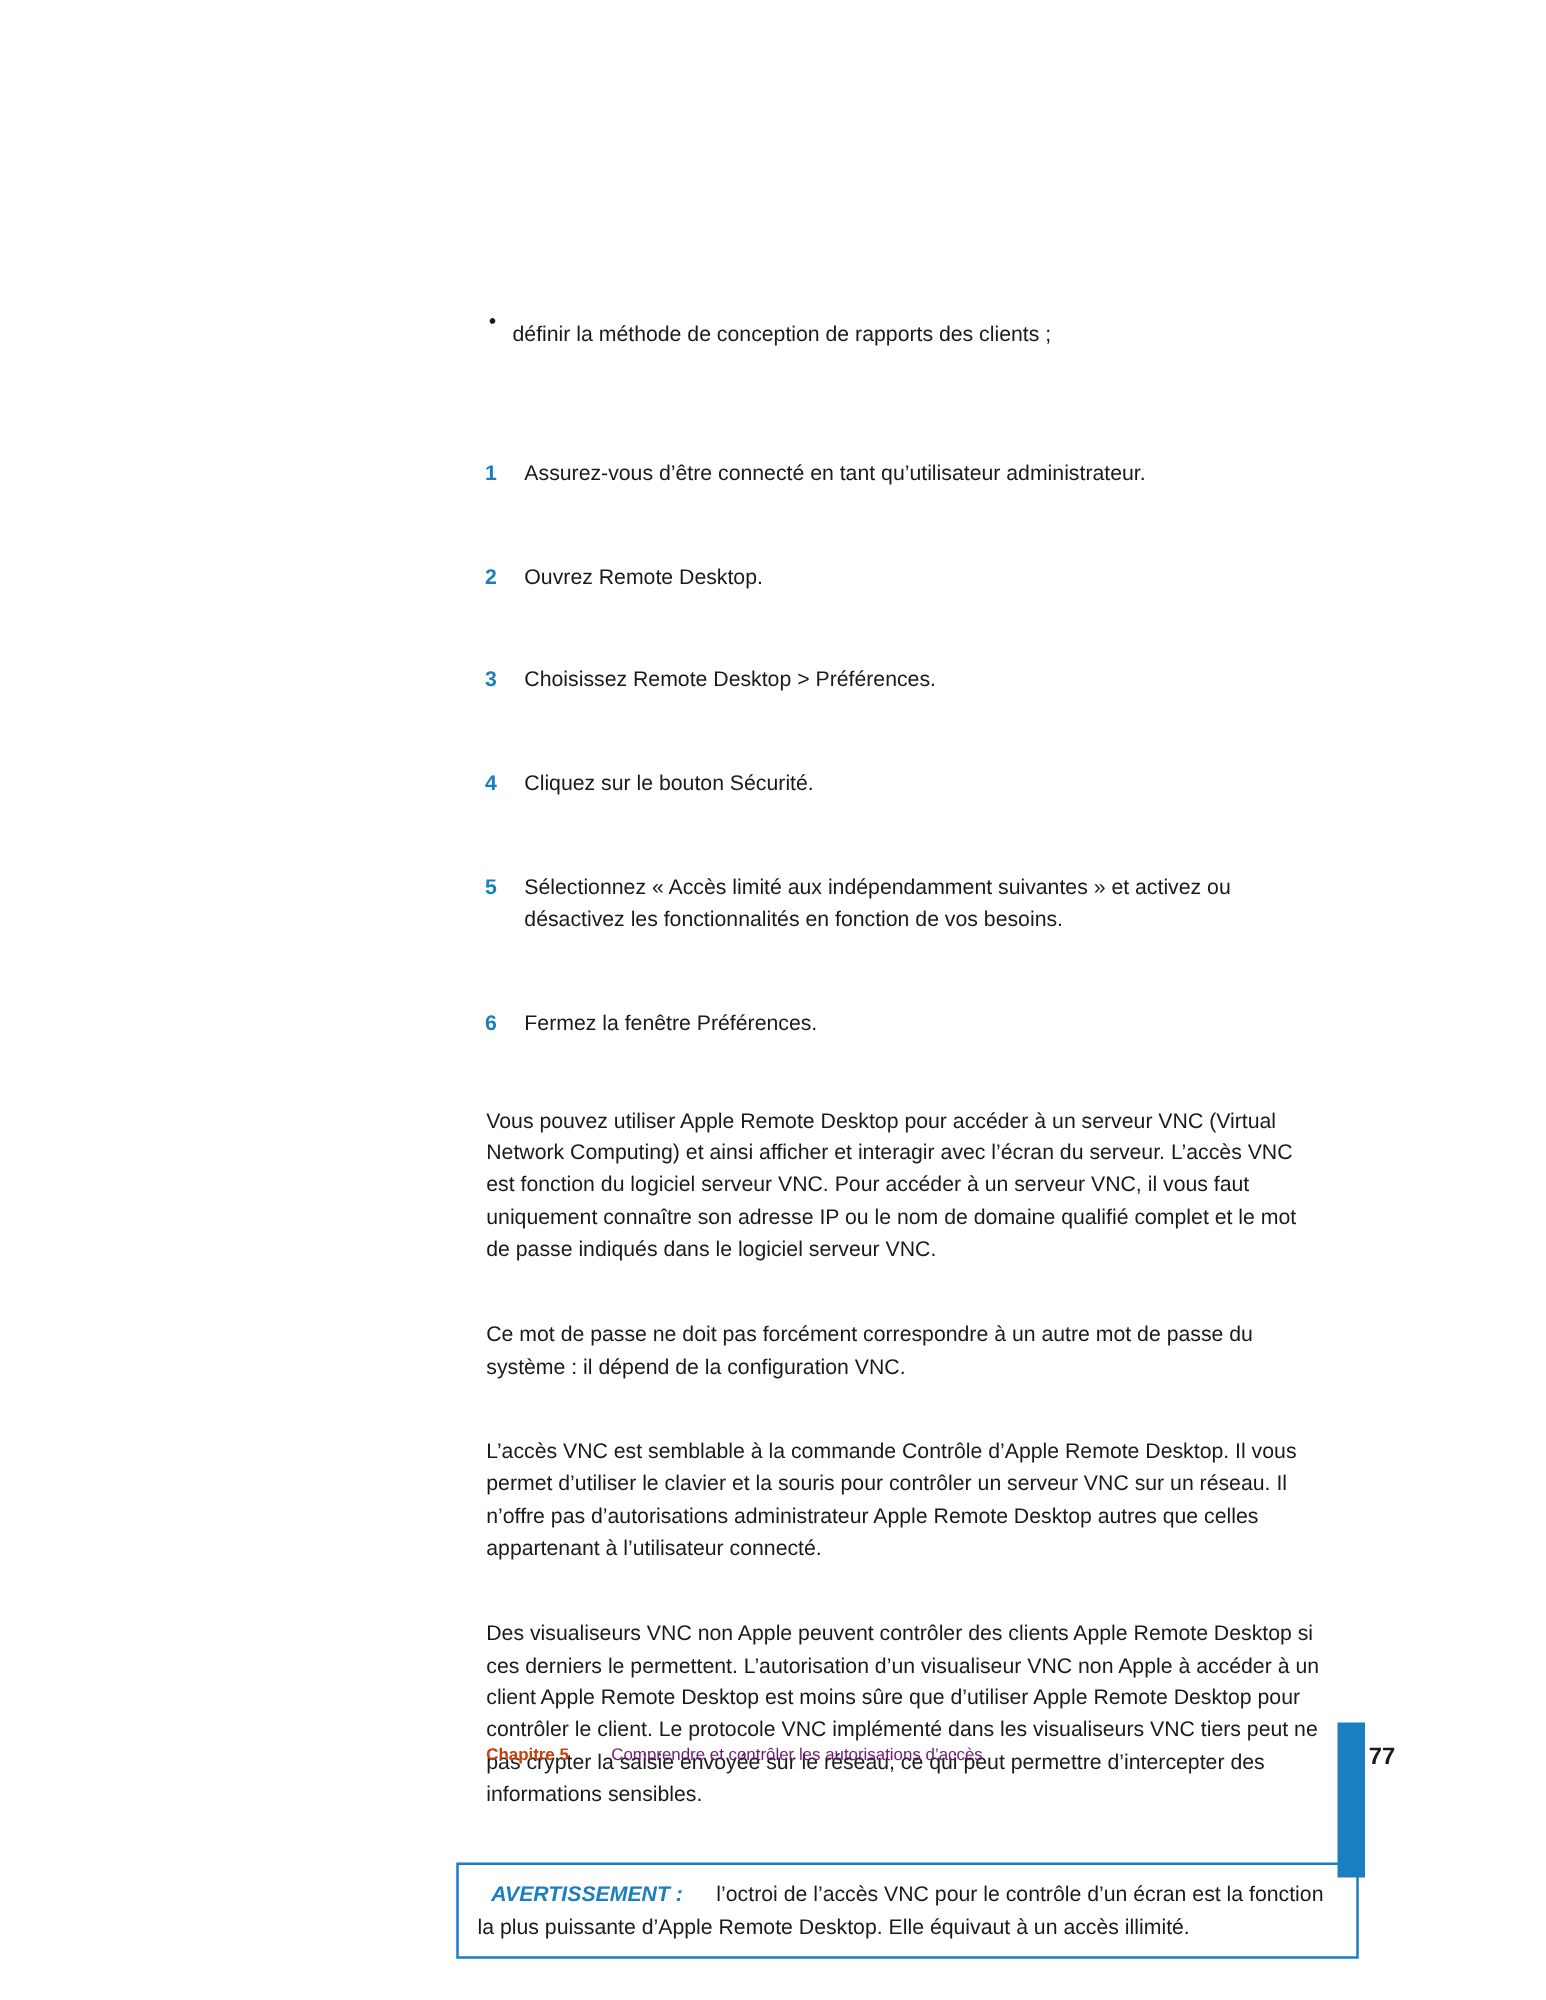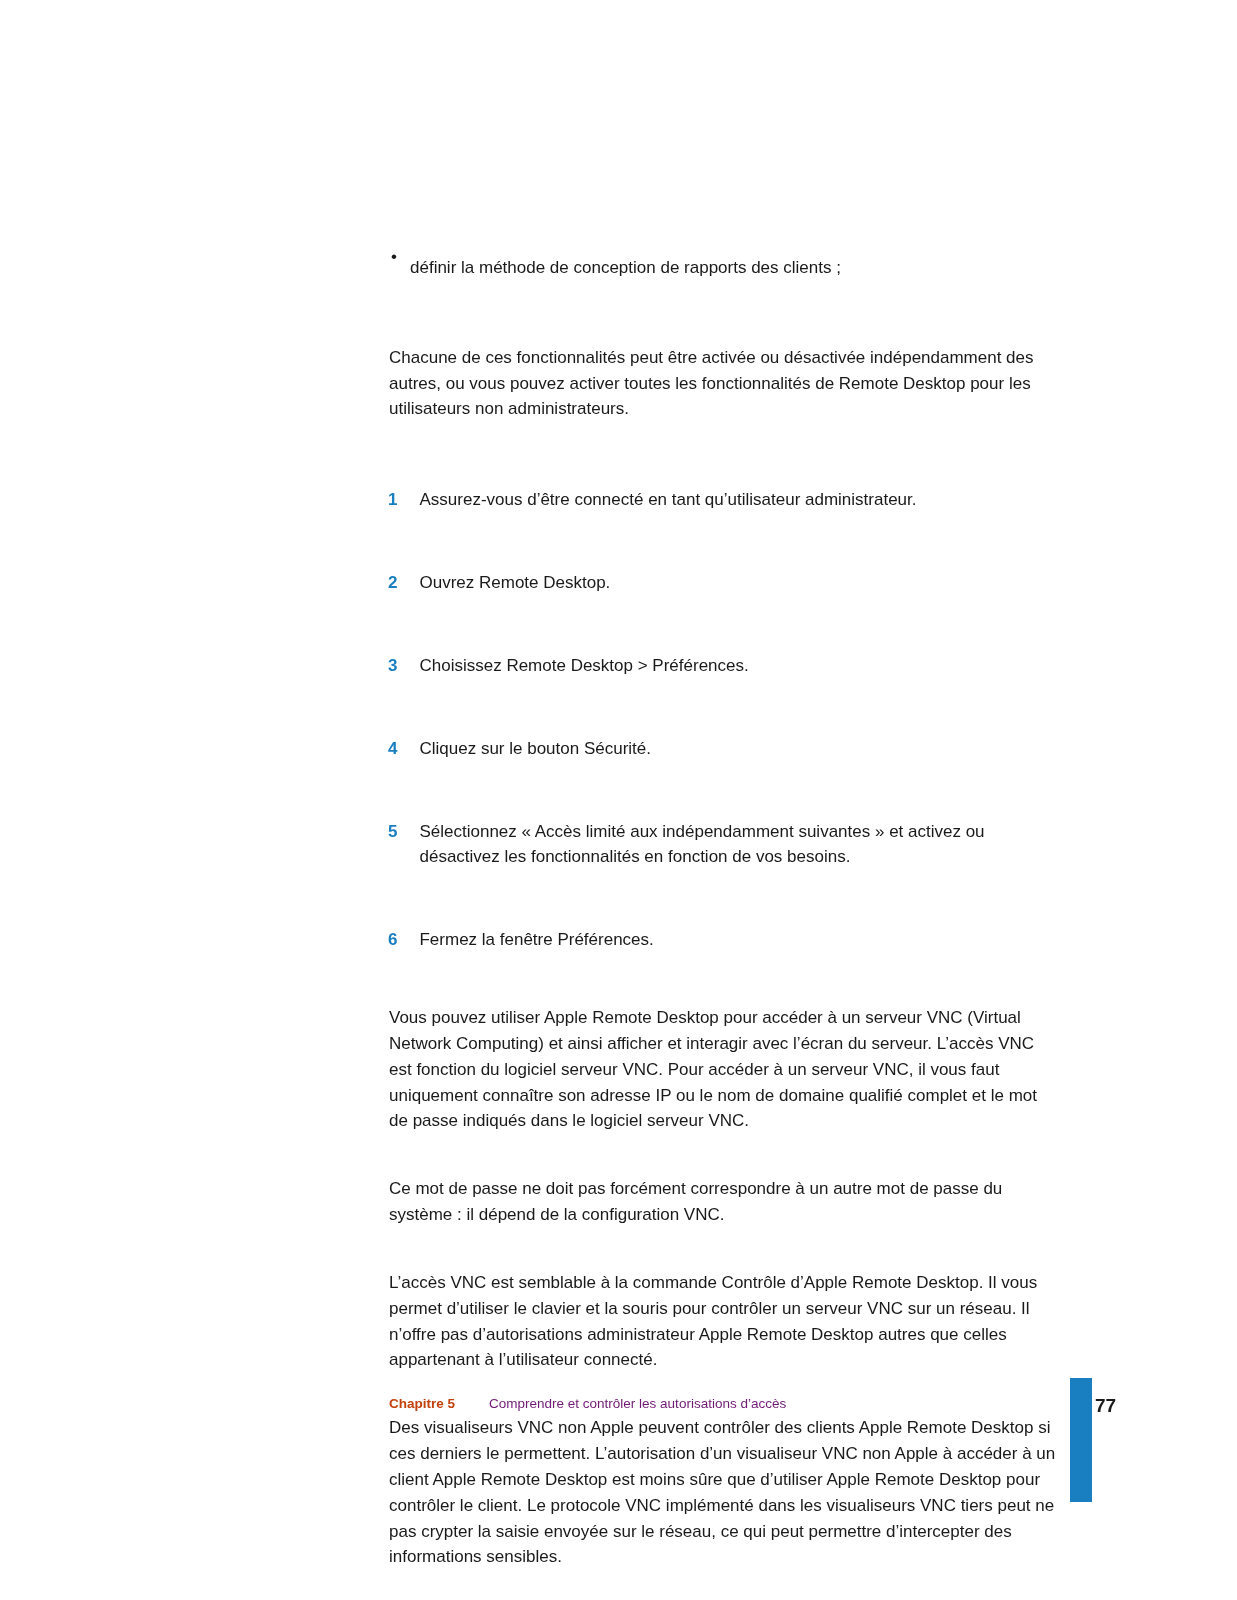--- a/index.html
+++ b/index.html
@@ -103,21 +103,20 @@
 </head>
 <body>
 
 <div class="page">
   <div class="content">
 
     <ul class="bullet-list">
       <li class="bullet-item">définir la méthode de conception de rapports des clients ;</li>
     </ul>
 
-    <p class="para">Chacune de ces fonctionnalités peut être activée ou désactivée indépendamment des autres, ou vous pouvez activer toutes les fonctionnalités de Remote Desktop pour les utilisateurs non administrateurs.</p>
 
 
     <div class="steps">
       <div class="step">
         <span class="step-num">1</span>
         <span class="step-text">Assurez-vous d’être connecté en tant qu’utilisateur administrateur.</span>
       </div>
       <div class="step">
         <span class="step-num">2</span>
         <span class="step-text">Ouvrez Remote Desktop.</span>
@@ -139,20 +138,24 @@
         <span class="step-text">Fermez la fenêtre Préférences.</span>
       </div>
     </div>
 
 
     <p class="section-para first">Vous pouvez utiliser Apple Remote Desktop pour accéder à un serveur VNC (Virtual Network Computing) et ainsi afficher et interagir avec l’écran du serveur. L’accès VNC est fonction du logiciel serveur VNC. Pour accéder à un serveur VNC, il vous faut uniquement connaître son adresse IP ou le nom de domaine qualifié complet et le mot de passe indiqués dans le logiciel serveur VNC.</p>
     <p class="section-para">Ce mot de passe ne doit pas forcément correspondre à un autre mot de passe du système :  il dépend de la configuration VNC.</p>
     <p class="section-para">L’accès VNC est semblable à la commande Contrôle d’Apple Remote Desktop. Il vous permet d’utiliser le clavier et la souris pour contrôler un serveur VNC sur un réseau. Il n’offre pas d’autorisations administrateur Apple Remote Desktop autres que celles appartenant à l’utilisateur connecté.</p>
     <p class="section-para">Des visualiseurs VNC non Apple peuvent contrôler des clients Apple Remote Desktop si ces derniers le permettent. L’autorisation d’un visualiseur VNC non Apple à accéder à un client Apple Remote Desktop est moins sûre que d’utiliser Apple Remote Desktop pour contrôler le client. Le protocole VNC implémenté dans les visualiseurs VNC tiers peut ne pas crypter la saisie envoyée sur le réseau, ce qui peut permettre d’intercepter des informations sensibles.</p>
 
+    <div class="warning-box">
+      <span class="warning-label">AVERTISSEMENT :</span>
+      <span class="warning-text">l’octroi de l’accès VNC pour le contrôle d’un écran est la fonction la plus puissante d’Apple Remote Desktop. Elle équivaut à un accès illimité.</span>
+    </div>
 
   </div>
 
   <div class="footer">
     <span class="footer-chapter">Chapitre 5</span><span class="footer-title">Comprendre et contrôler les autorisations d’accès</span>
   </div>
 
   <div class="footer-rule"></div>
   <div class="page-number">77</div>
 </div>

